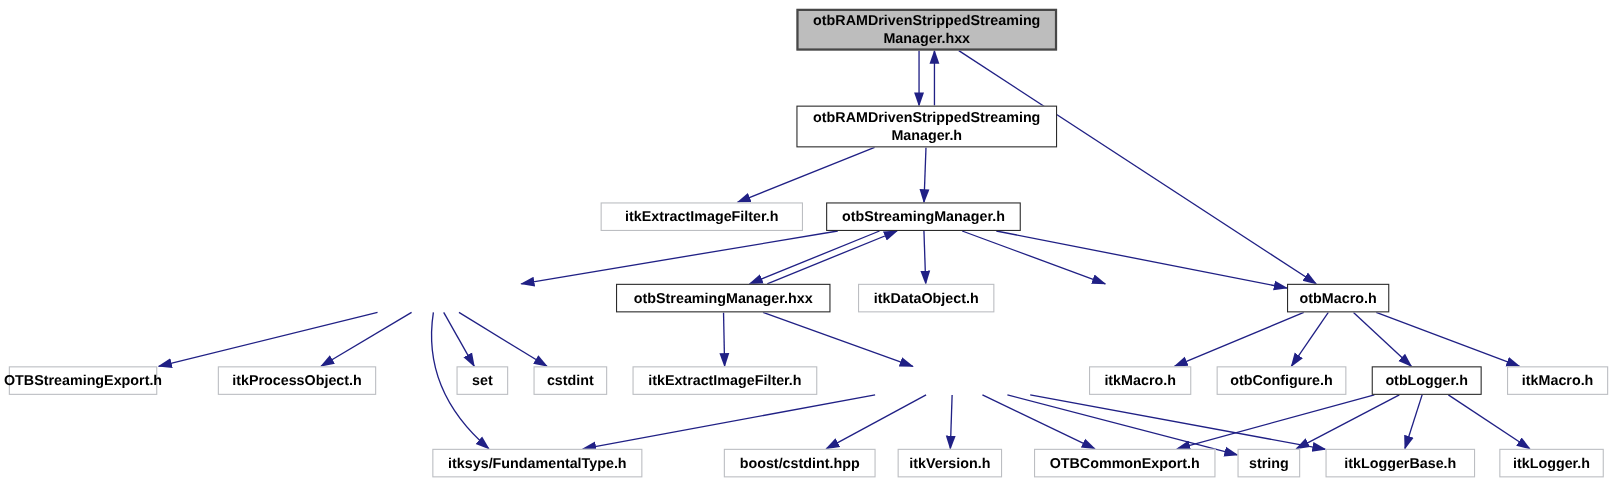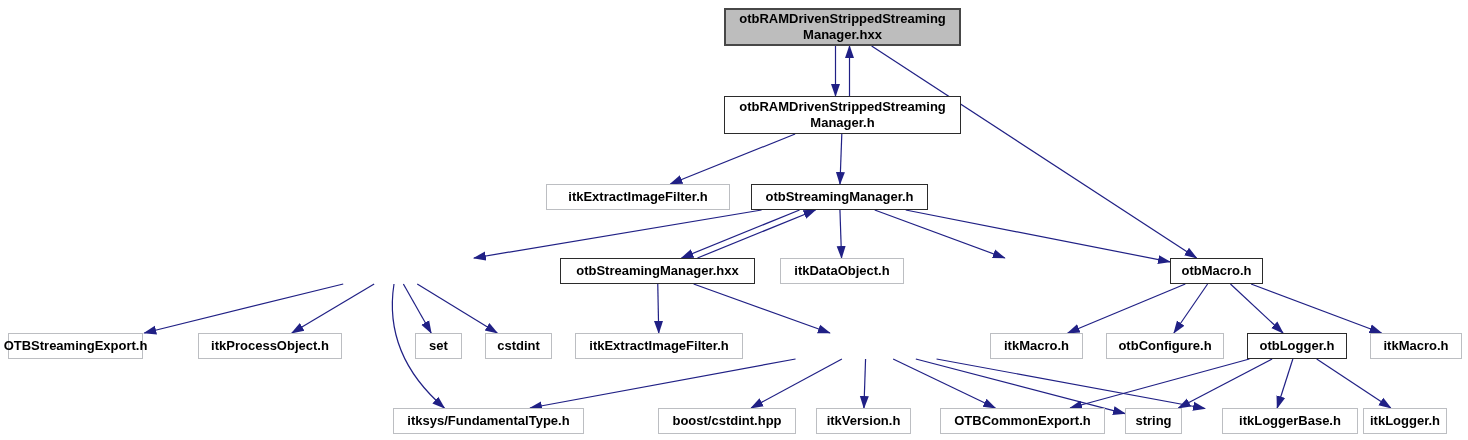--- a/index.html
+++ b/index.html
@@ -87,15 +87,15 @@
     <div class="node plain" style="left: 575px; top: 333px; width: 168px; height: 26px;">itkExtractImageFilter.h</div>
     <div class="node plain" style="left: 990px; top: 333px; width: 93px; height: 26px;">itkMacro.h</div>
     <div class="node plain" style="left: 1106px; top: 333px; width: 118px; height: 26px;">otbConfigure.h</div>
     <div class="node linked" style="left: 1247px; top: 333px; width: 100px; height: 26px;">otbLogger.h</div>
     <div class="node plain" style="left: 1370px; top: 333px; width: 92px; height: 26px;">itkMacro.h</div>
     <div class="node plain" style="left: 364px; top: 408px; width: 191px; height: 26px; margin-left: 29px;">itksys/FundamentalType.h</div>
     <div class="node plain" style="left: 658px; top: 408px; width: 138px; height: 26px;">boost/cstdint.hpp</div>
     <div class="node plain" style="left: 816px; top: 408px; width: 95px; height: 26px;">itkVersion.h</div>
     <div class="node plain" style="left: 940px; top: 408px; width: 165px; height: 26px;">OTBCommonExport.h</div>
     <div class="node plain" style="left: 1125px; top: 408px; width: 57px; height: 26px;">string</div>
-    <div class="node plain" style="left: 1205px; top: 408px; width: 136px; height: 26px; margin-left: 17px;">itkLoggerBase.h</div>
-    <div class="node plain" style="left: 1363px; top: 408px; width: 84px; height: 26px;">itkLogger.h</div>
+    <div class="node plain" style="left: 1205px; top: 408px; width: 136px; height: 26px;">itkLoggerBase.h</div>
+    <div class="node plain" style="left: 1363px; top: 408px; width: 95px; height: 26px;">itkLogger.h</div>
   </div>
 
 </body></html>

